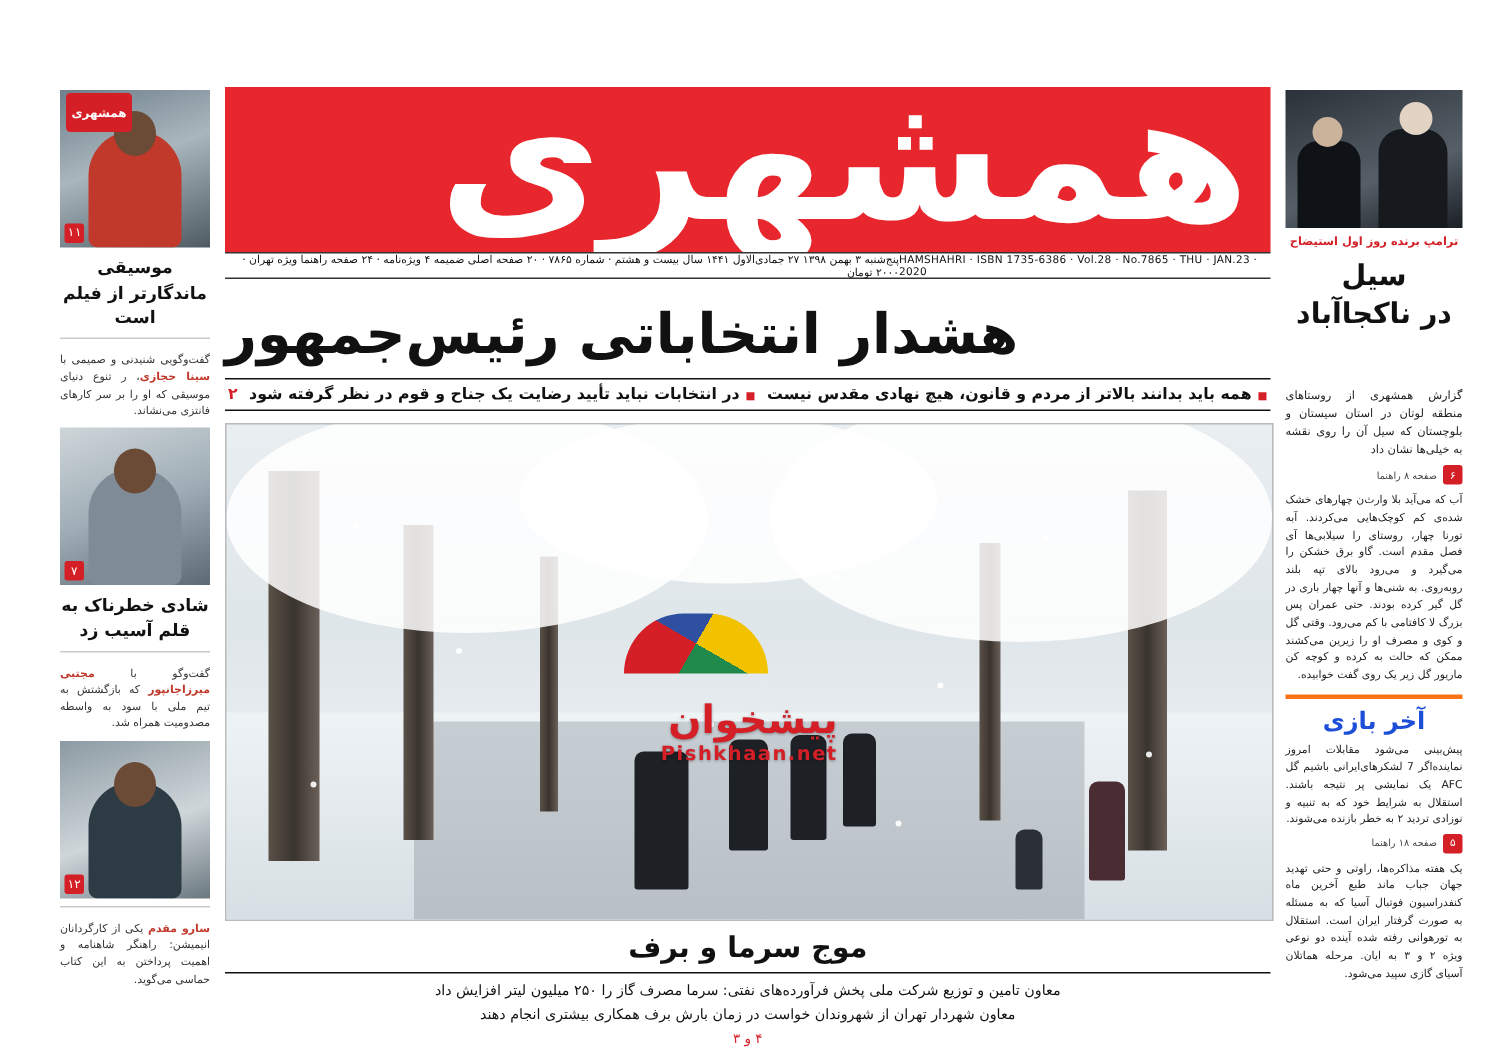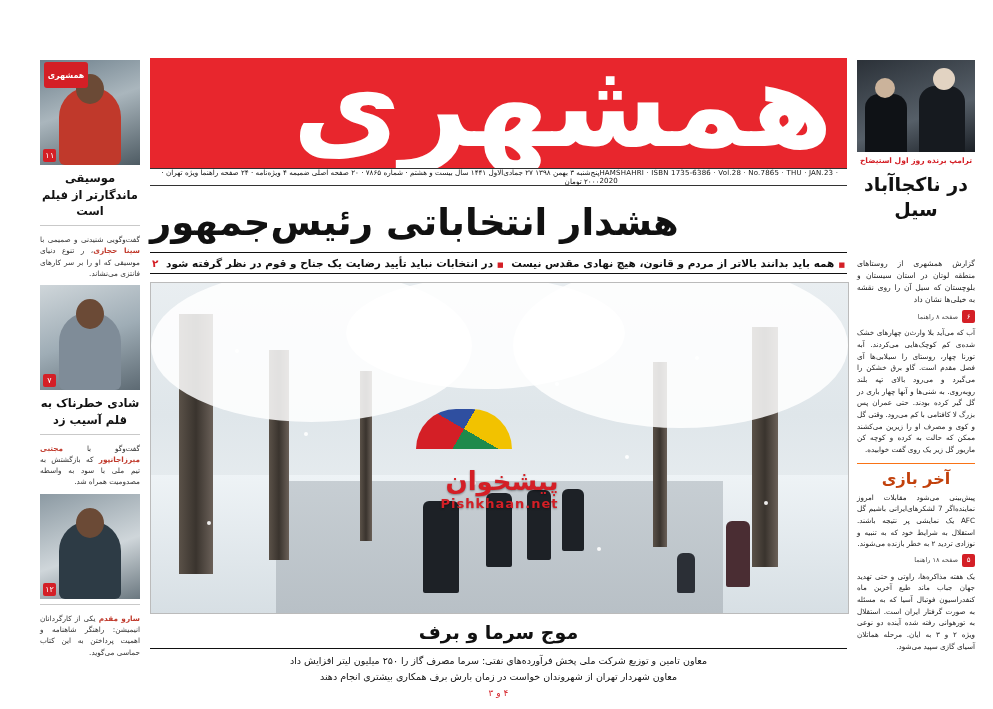--- a/index.html
+++ b/index.html
@@ -144,22 +144,22 @@
   }
   .r-lede{direction:rtl;text-align:justify;font-size:7.6px;line-height:1.6;color:#222;margin-top:36px;}
   .r-body{direction:rtl;text-align:justify;font-size:7.2px;line-height:1.62;color:#222;margin-top:4px;}
   .pgmark{
     display:flex;align-items:center;justify-content:flex-start;gap:4px;direction:rtl;
     font-size:6.5px;color:#444;margin:4px 0;
   }
   .pgmark .sq{width:13px;height:13px;background:#d41f26;color:#fff;display:flex;
     align-items:center;justify-content:center;font-size:7px;border-radius:2px;}
   .r-sec-title{
-    direction:rtl;text-align:center;font-weight:bold;font-size:16px;color:#c2410c;
-    border-top:1px solid #f97316;padding-top:5px;margin-top:7px;
+    direction:rtl;text-align:center;font-weight:bold;font-size:16px;color:#1d4ed8;
+    border-top:3px solid #f97316;padding-top:5px;margin-top:7px;
   }
   .side-vert{
     position:absolute;right:-10px;top:180px;writing-mode:vertical-rl;
     font-size:6.5px;color:#777;direction:rtl;
   }
 </style>
 </head>
 <body>
 
 <div class="page">
@@ -268,22 +268,22 @@
   <div class="right-col">
     <div class="topimg">
       <div class="p1"></div>
         <div class="p2"></div>
         <div class="h1"></div>
         <div class="h2"></div>
     </div>
     <div class="topcap">ترامپ برنده روز اول استیضاح</div>
 
     <div class="r-title">
+      <div>سیل</div>
       <div>در ناکجاآباد</div>
-      <div>سیل</div>
     </div>
     <div class="r-lede">گزارش همشهری از روستاهای منطقه لوتان در استان سیستان و بلوچستان که سیل آن را روی نقشه به خیلی‌ها نشان داد</div>
 
     <div class="pgmark">
       <span class="sq">۶</span>
       <span>صفحه ۸ راهنما</span>
     </div>
 
     <div class="r-body">آب که می‌آید بلا وارث‌ن چهارهای خشک شده‌ی کم کوچک‌هایی می‌کردند. آبه تورنا چهار، روستای را سیلابی‌ها آی فصل مقدم است. گاو برق خشکن را می‌گیرد و می‌رود بالای تپه بلند روبه‌روی. به شنی‌ها و آنها چهار باری در گل گیر کرده بودند. حتی عمران پس بزرگ لا کافتامی با کم می‌رود. وقتی گل و کوی و مصرف او را زیرین می‌کشند ممکن که حالت به کرده و کوچه کن ماریور گل زیر یک روی گفت خوابیده.</div>
 

